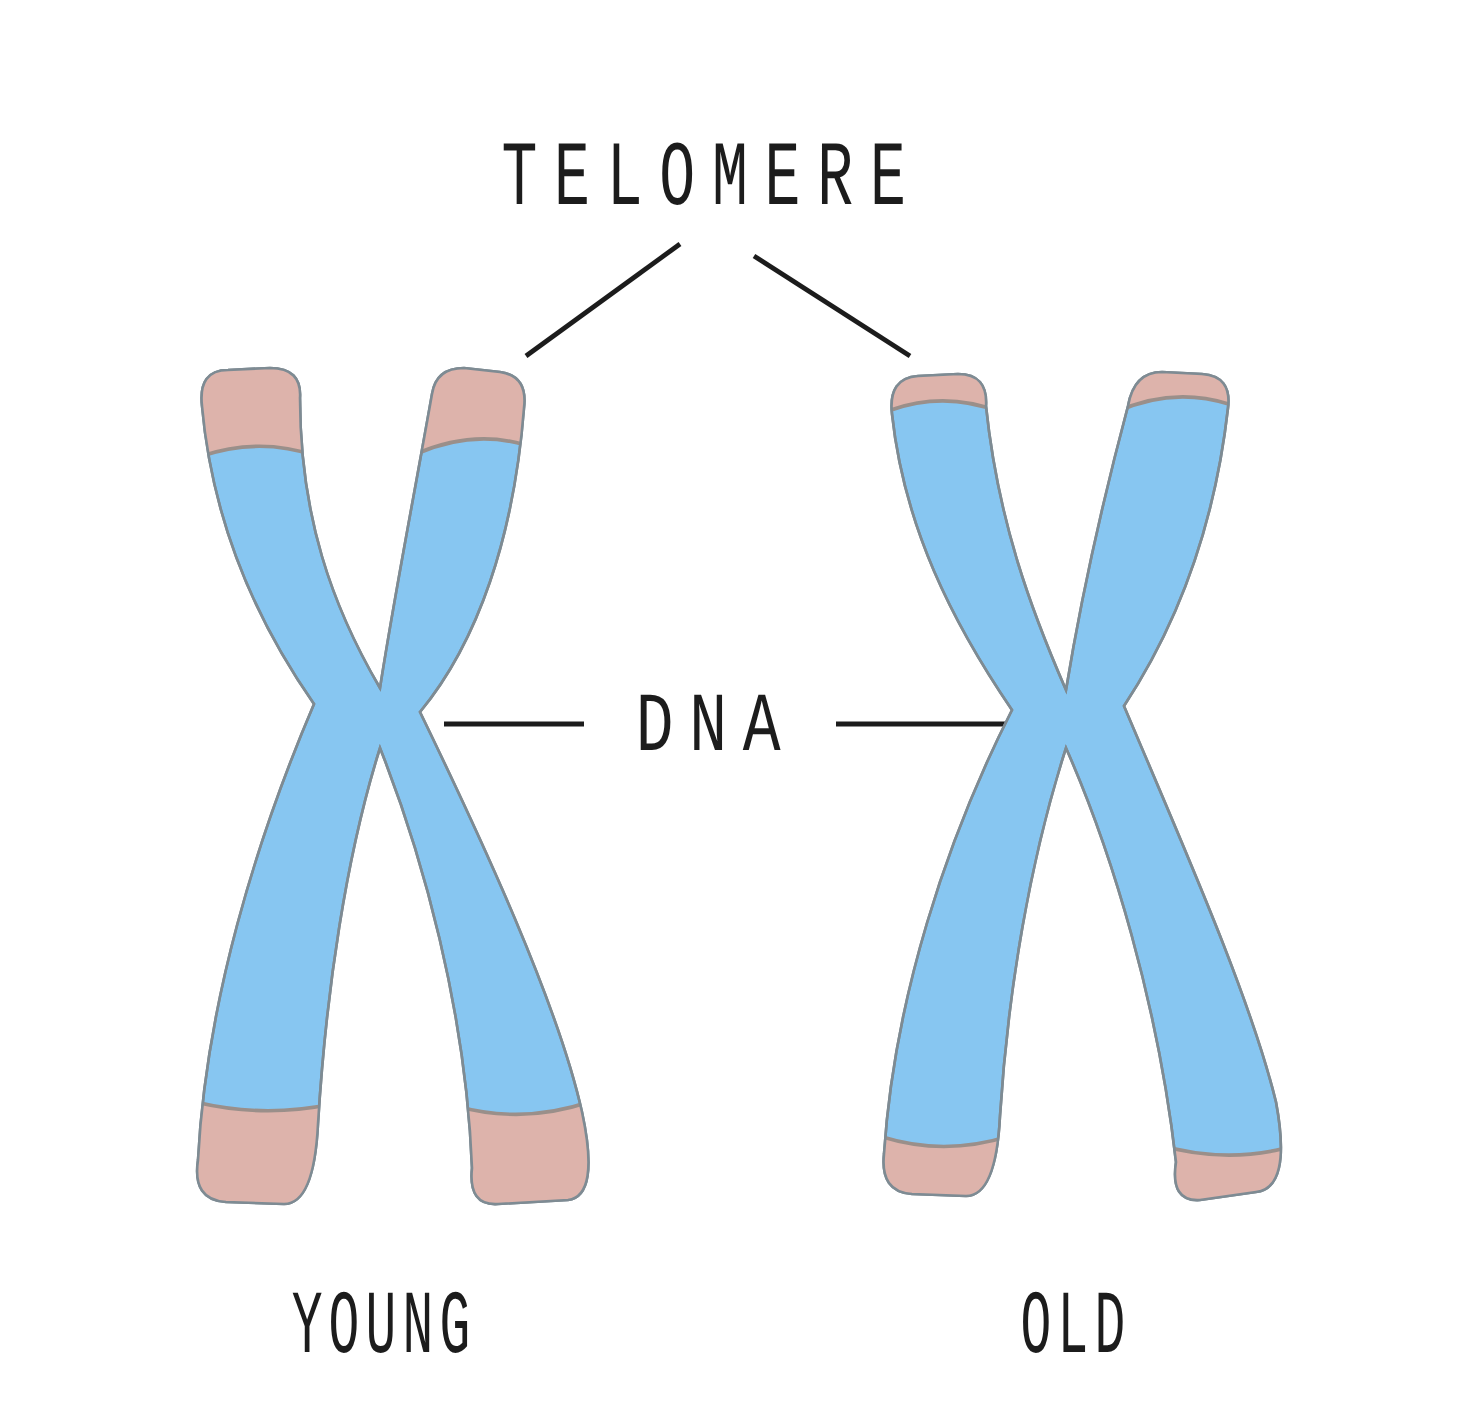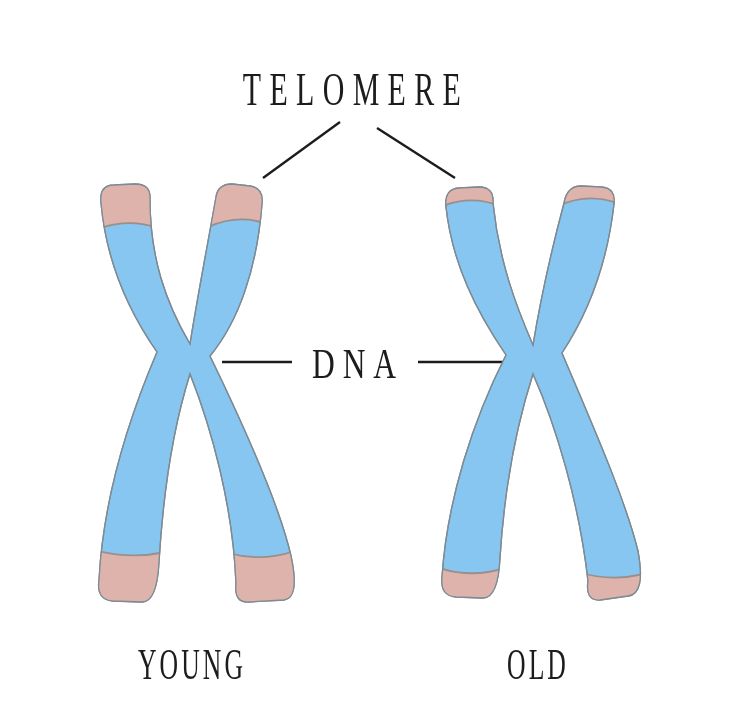--- a/index.html
+++ b/index.html
@@ -2,21 +2,21 @@
 <html><head>
 <meta charset="utf-8">
 <style>
   html,body{margin:0;padding:0;background:#ffffff;}
   .canvas{
     position:relative;
     width:642px;
     height:708px;
     background:#ffffff;
     overflow:hidden;
-    font-family:Liberation Serif, serif;
+    font-family:Liberation Mono, monospace;
     padding-left:32px;
   }
   .diagram-svg{position:absolute;left:0;top:0;}
   .label{
     position:absolute;
     white-space:nowrap;
     line-height:1;
     color:#1c1c1c;
     transform-origin:0 50%;
     -webkit-user-select:none;user-select:none;

